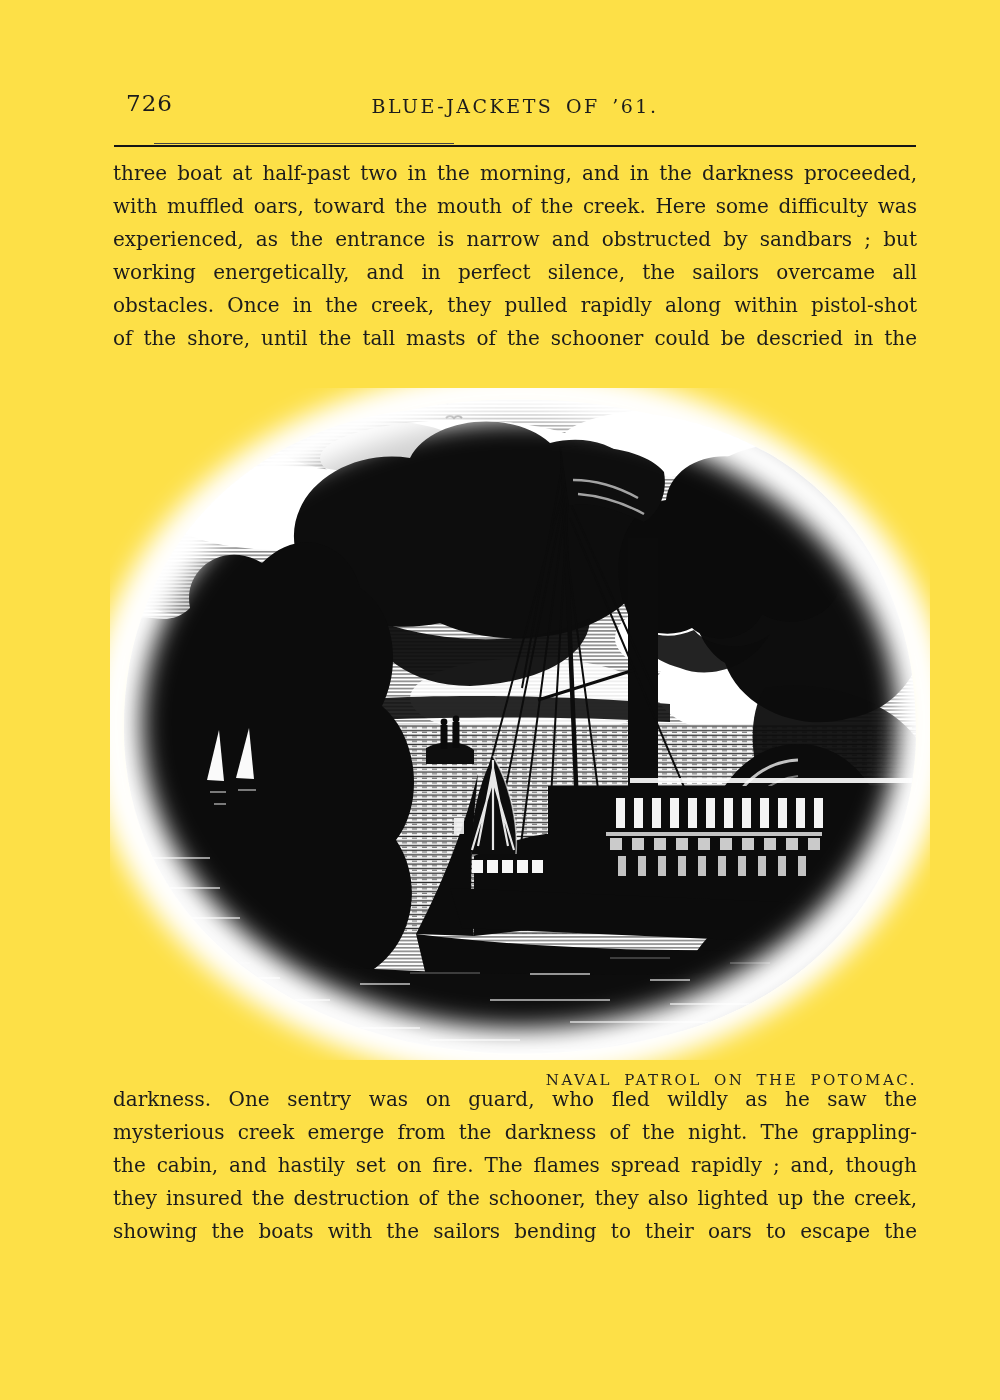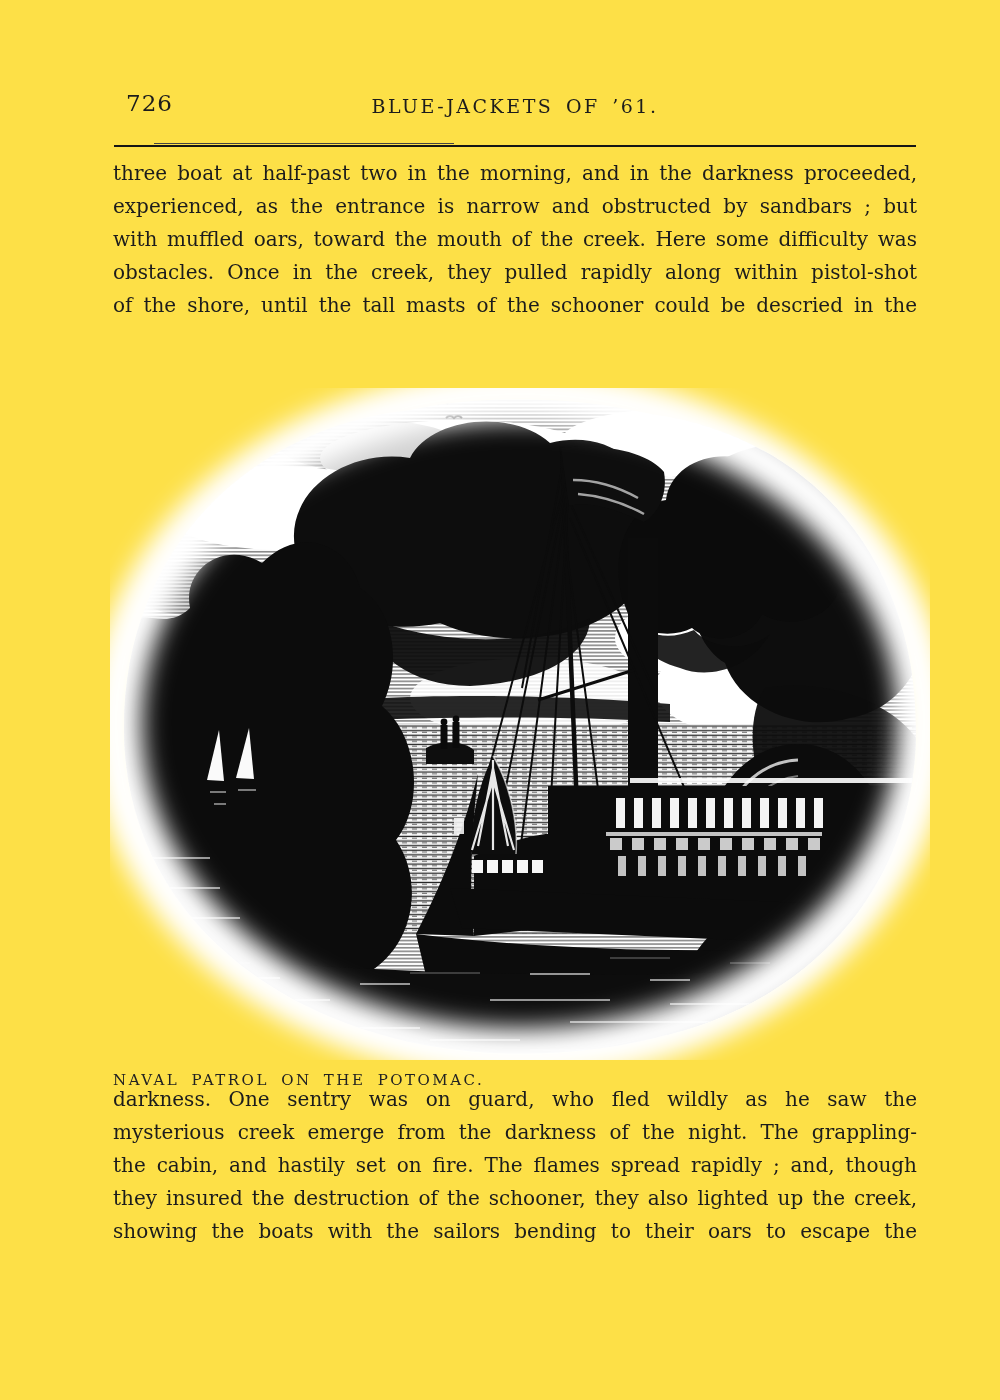--- a/index.html
+++ b/index.html
@@ -25,37 +25,38 @@
   .para { position:absolute; left:113px; width:804px; }
   .para-top { top:157px; }
   .para-bottom { top:1083px; }
   .tline {
     height:33px; line-height:33px; font-size:20px; white-space:nowrap;
     text-align:justify; text-align-last:justify; text-justify:inter-word;
     overflow:visible;
   }
   .figure-wrap { position:absolute; left:110px; top:388px; width:820px; height:672px; }
   .figure-caption {
-    position:absolute; left:113px; top:1071px; width:804px; text-align:left;
+    position:absolute; left:113px; top:1071px; width:804px; text-align:right;
     font-size:15px; letter-spacing:2.5px; word-spacing:5px; color:#222;
   }
 </style>
 </head>
 <body>
 
 <div class="page">
 
   <div class="page-number">726</div>
   <div class="running-head">BLUE-JACKETS OF ’61.</div>
   <div class="head-rule"></div>
 
   <div class="para para-top">
     <div class="tline">three boat at half-past two in the morning, and in the darkness proceeded,</div>
+    <div class="tline">with muffled oars, toward the mouth of the creek.  Here some difficulty was</div>
     <div class="tline">experienced, as the entrance is narrow and obstructed by sandbars ; but</div>
-    <div class="tline">with muffled oars, toward the mouth of the creek.  Here some difficulty was</div>
+    <div class="tline">working energetically, and in perfect silence, the sailors overcame all</div>
     <div class="tline">obstacles.  Once in the creek, they pulled rapidly along within pistol-shot</div>
     <div class="tline">of the shore, until the tall masts of the schooner could be descried in the</div>
   </div>
 
   <div class="figure-wrap">
     <svg viewBox="0 0 820 672" width="820" height="672">
       <defs>
         <pattern id="skyh" width="6" height="3.6" patternUnits="userSpaceOnUse">
           <rect width="6" height="3.6" fill="#ffffff"></rect>
           <rect y="1.3" width="6" height="0.9" fill="#262626"></rect>

